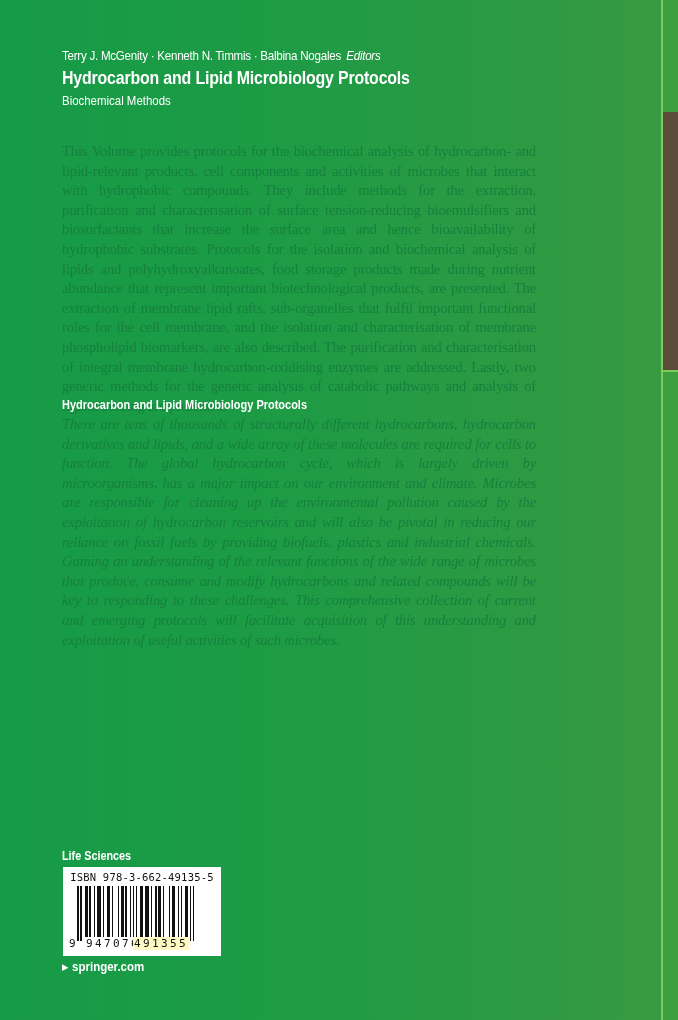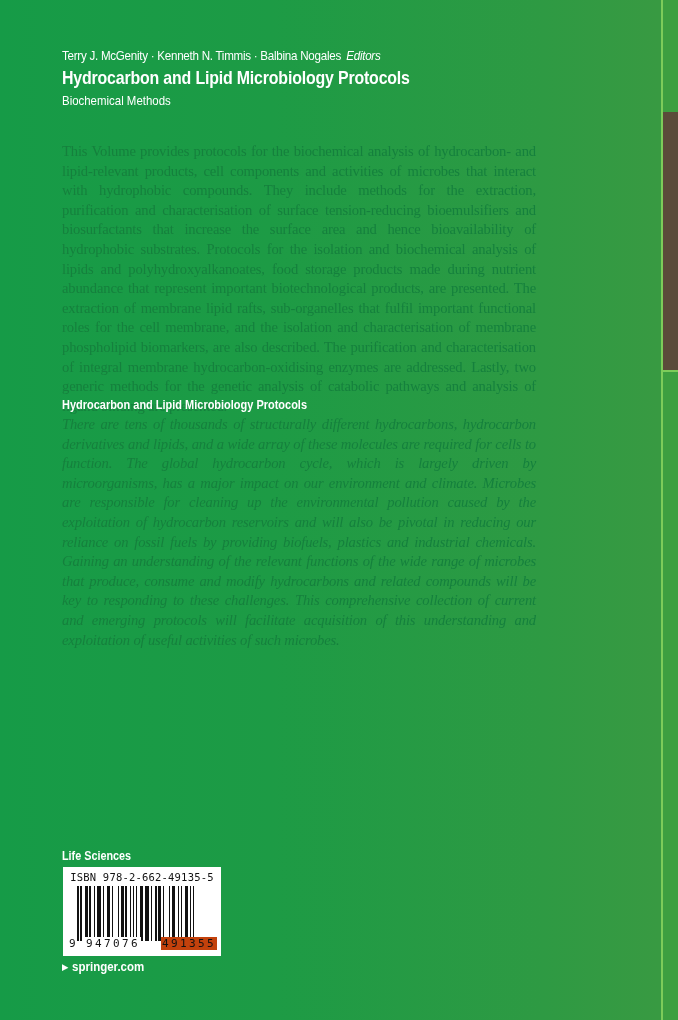--- a/index.html
+++ b/index.html
@@ -64,21 +64,21 @@
       position: absolute; left: 14px; top: 19px; width: 132px; height: 55px;
       display: flex; align-items: stretch;
     }
     .bars span { display: block; height: 100%; }
     .bar-digits {
       position: absolute; left: 6px; top: 70px; width: 148px; height: 16px;
       font-family: "DejaVu Sans Mono", "Liberation Mono", monospace; font-size: 11px; color: #111;
     }
     .bar-digits .d0 { position: absolute; left: 0; top: 0; }
     .bar-digits .d1 { position: absolute; left: 16px; top: 0; letter-spacing: 2.4px; background: #fff; padding: 0 1px; }
-    .bar-digits .d2 { position: absolute; left: 92px; top: 0; letter-spacing: 2.4px; background: #c2410c; padding: 0 1px; }
+    .bar-digits .d2 { position: absolute; left: 64px; top: 0; letter-spacing: 2.4px; background: #fef9c3; padding: 0 1px; }
     .website {
       position: absolute; left: 62px; top: 960px; font-size: 12.5px; font-weight: bold;
       transform: scaleX(0.92); transform-origin: left top; white-space: nowrap;
     }
     .website .arrow { font-size: 9px; margin-right: 4px; vertical-align: 1px; }
   </style>
 </head>
 <body>
 
 <div class="spine-strip"></div>
@@ -93,21 +93,21 @@
 <div class="subtitle sans">Biochemical Methods</div>
 
 <div class="para para1 serif">This Volume provides protocols for the biochemical analysis of hydrocarbon- and lipid-relevant products, cell components and activities of microbes that interact with hydro­phobic compounds. They include methods for the extraction, purification and charac­terisation of surface tension-reducing bioemulsifiers and biosurfactants that increase the surface area and hence bioavailability of hydrophobic substrates. Protocols for the isolation and biochemical analysis of lipids and polyhydroxyalkanoates, food storage products made during nutrient abundance that represent important biotechnological products, are presented. The extraction of membrane lipid rafts, sub-organelles that fulfil important functional roles for the cell membrane, and the isolation and characteri­sation of membrane phospholipid biomarkers, are also described. The purification and characterisation of integral membrane hydrocarbon-oxidising enzymes are addressed. Lastly, two generic methods for the genetic analysis of catabolic pathways and analysis of ligand binding are presented.</div>
 
 <div class="section-heading sans">Hydrocarbon and Lipid Microbiology Protocols</div>
 <div class="para para2 serif">There are tens of thousands of structurally different hydrocarbons, hydrocarbon deriva­tives and lipids, and a wide array of these molecules are required for cells to function. The global hydrocarbon cycle, which is largely driven by microorganisms, has a major impact on our environment and climate. Microbes are responsible for cleaning up the environmental pollution caused by the exploitation of hydrocarbon reservoirs and will also be pivotal in reducing our reliance on fossil fuels by providing biofuels, plastics and industrial chemicals. Gaining an understanding of the relevant functions of the wide range of microbes that produce, consume and modify hydrocarbons and related compounds will be key to responding to these challenges. This comprehensive collec­tion of current and emerging protocols will facilitate acquisition of this understanding and exploitation of useful activities of such microbes.</div>
 
 <div class="imprint sans">Life Sciences</div>
 
 <div class="barcode-box">
-  <div class="isbn-text">ISBN 978-2-662-49135-5</div>
+  <div class="isbn-text">ISBN 978-3-662-49135-5</div>
   <div class="bars">
     <span style="width:1.5px;background:#111"></span>
       <span style="width:1.5px"></span>
       <span style="width:1.5px;background:#111"></span>
       <span style="width:3px"></span>
     <span style="width:3px;background:#111"></span>
       <span style="width:1.5px"></span>
       <span style="width:1.5px;background:#111"></span>
       <span style="width:3px"></span>
     <span style="width:1.5px;background:#111"></span>

